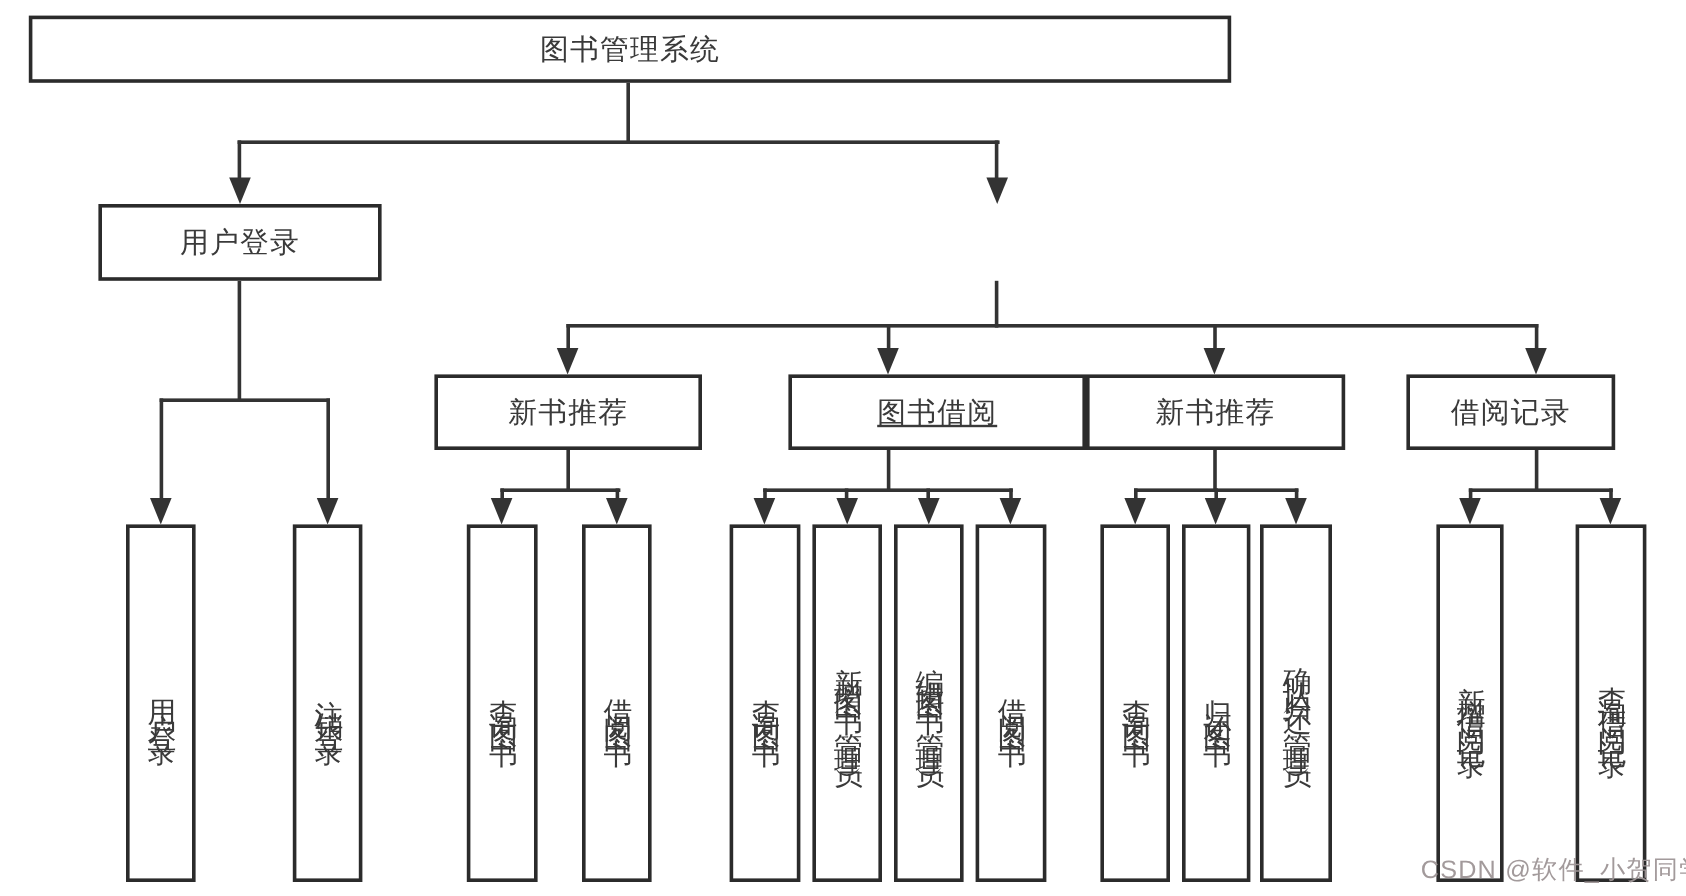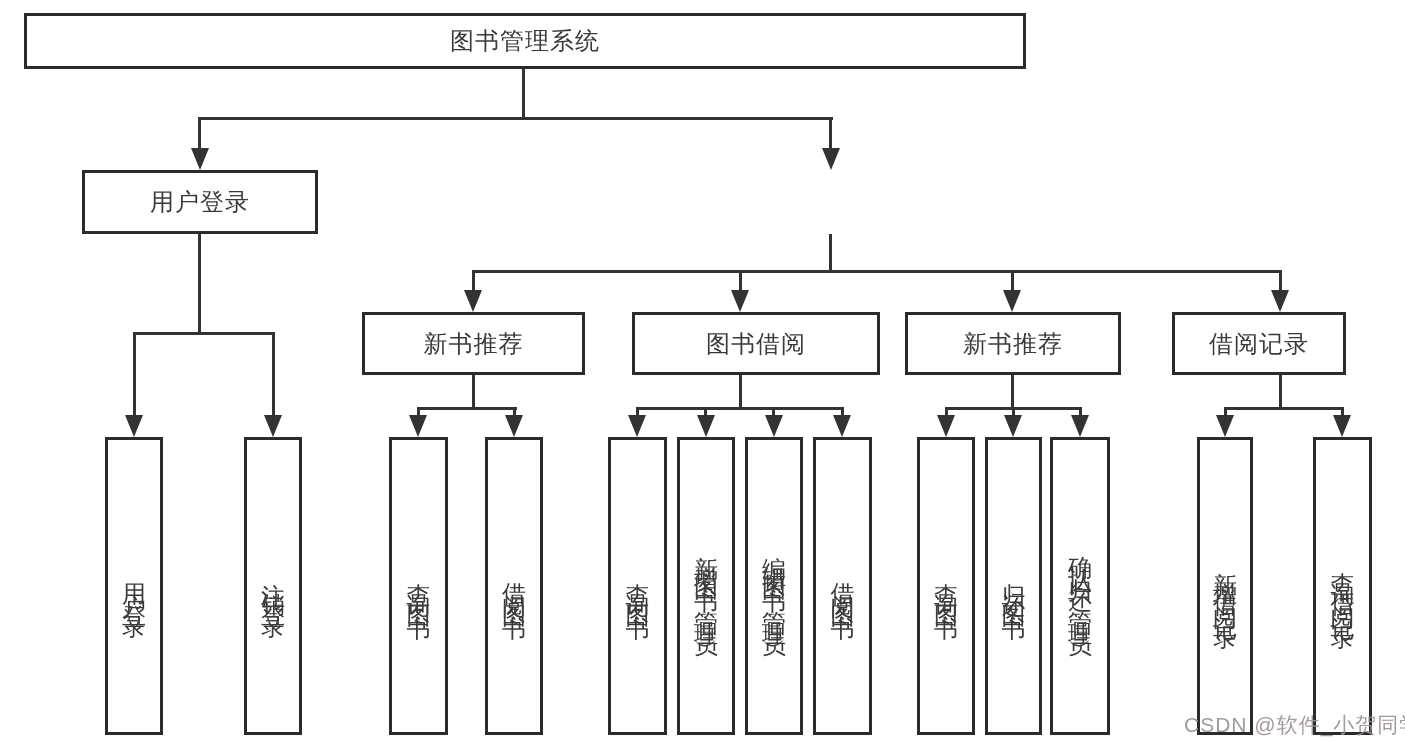--- a/index.html
+++ b/index.html
@@ -89,21 +89,21 @@
   <div class="line" style="left:739px; top:270px; width:3px; height:26px;"></div>
   <div class="arrow" style="left:731px; top:290px;"></div>
   <div class="line" style="left:1011px; top:270px; width:3px; height:26px;"></div>
   <div class="arrow" style="left:1003px; top:290px;"></div>
   <div class="line" style="left:1279px; top:270px; width:3px; height:26px;"></div>
   <div class="arrow" style="left:1271px; top:290px;"></div>
 
   <div class="node" style="left:362px; top:312px; width:223px; height:63px;">
     <span>新书推荐</span>
   </div>
-  <div class="node" style="left:632px; top:312px; width:248px; height:63px;">
+  <div class="node" style="left:657px; top:312px; width:248px; height:63px;text-decoration:underline;">
     <span>图书借阅</span>
   </div>
   <div class="node" style="left:905px; top:312px; width:216px; height:63px;">
     <span>新书推荐</span>
   </div>
   <div class="node" style="left:1172px; top:312px; width:174px; height:63px;">
     <span>借阅记录</span>
   </div>
 
   <div class="line" style="left:472px; top:375px; width:3px; height:35px;"></div>

